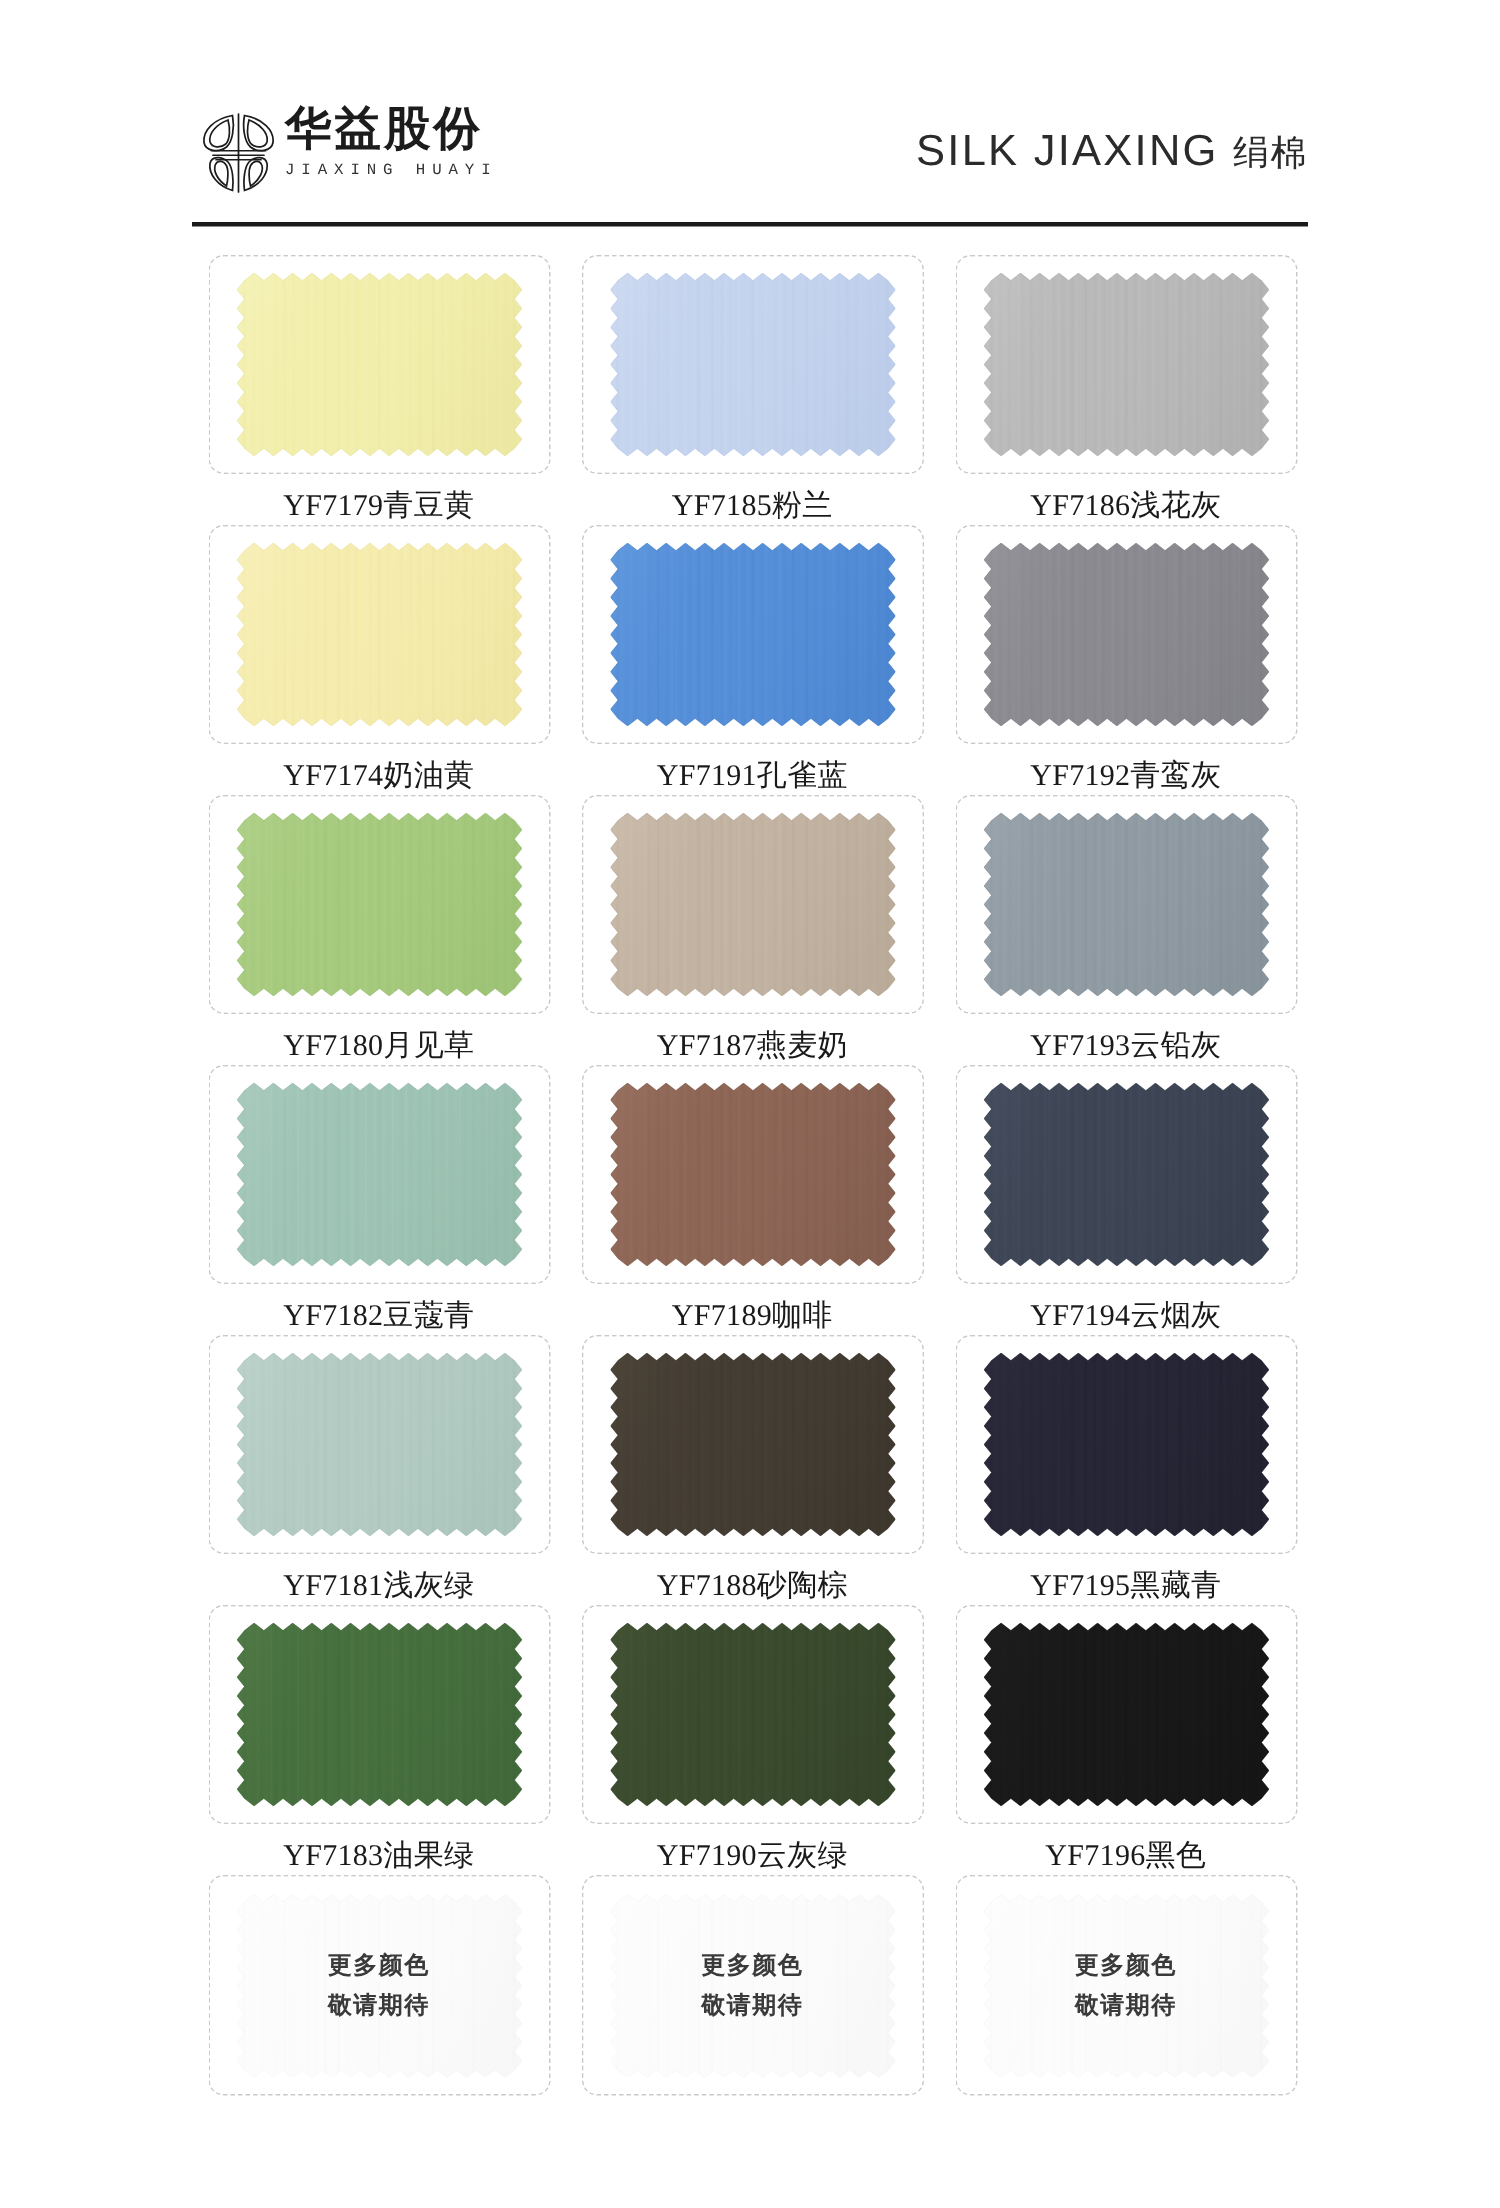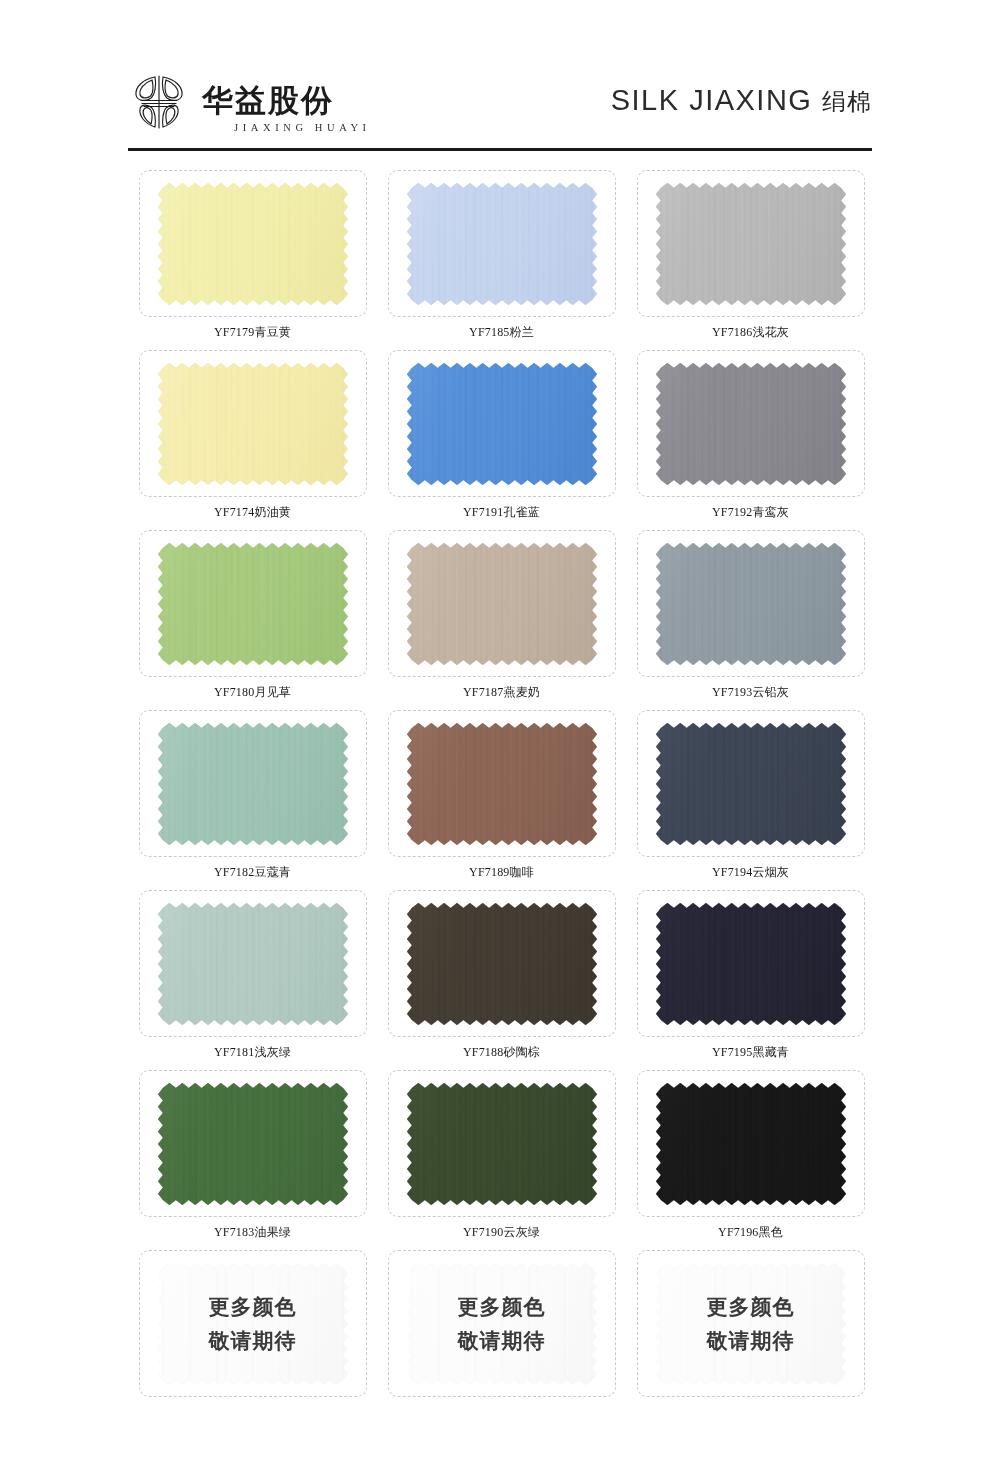--- a/index.html
+++ b/index.html
@@ -29,22 +29,21 @@
     top: 62px;
     width: 744px;
     height: 80px;
     display: flex;
     align-items: center;
     justify-content: space-between;
   }
 
   .brand {
     display: flex;
-    align-items: flex-end;
-    gap: 12px;
+    align-items: flex-start;
   }
 
   .brand-mark {
     width: 62px;
     height: 62px;
     flex: 0 0 62px;
     display: block;
   }
 
   .brand-text {
@@ -58,26 +57,25 @@
     font-family: "DejaVu Sans", "Liberation Sans", sans-serif;
     font-size: 31px;
     font-weight: bold;
     letter-spacing: 2px;
     color: #1c1c1c;
     white-space: nowrap;
   }
 
   .brand-en {
     margin-top: 7px;
-    font-family: Liberation Serif, serif;
+    font-family: Liberation Mono, monospace;
     font-size: 10.5px;
     letter-spacing: 4.6px;
     color: #333333;
     white-space: nowrap;
-    margin-left: 32px;
   }
 
   .catalog-title {
     font-family: "Liberation Sans", "DejaVu Sans", sans-serif;
     font-size: 29px;
     letter-spacing: 1.5px;
     color: #2b2b2b;
     white-space: nowrap;
     padding-bottom: 2px;
   }
@@ -137,41 +135,41 @@
 
   .swatch-svg {
     display: block;
     width: 190px;
     height: 122px;
   }
 
   .cell-label {
     margin-top: 7px;
     font-family: "Liberation Serif", "DejaVu Serif", serif;
-    font-size: 12px;
+    font-size: 20px;
     color: #1a1a1a;
     letter-spacing: 0.2px;
     white-space: nowrap;
     text-align: center;
   }
 
   
   .soon-text {
     position: absolute;
     left: 0;
     top: 0;
     width: 190px;
     height: 122px;
     display: flex;
     flex-direction: column;
     align-items: center;
     justify-content: center;
     gap: 6px;
     font-family: "DejaVu Sans", "Liberation Sans", sans-serif;
-    font-size: 21px;
+    font-size: 16px;
     font-weight: bold;
     color: #3a3a3a;
     letter-spacing: 1px;
   }
 
   .cell-label.empty {
     visibility: hidden;
   }
 </style>
 </head>

